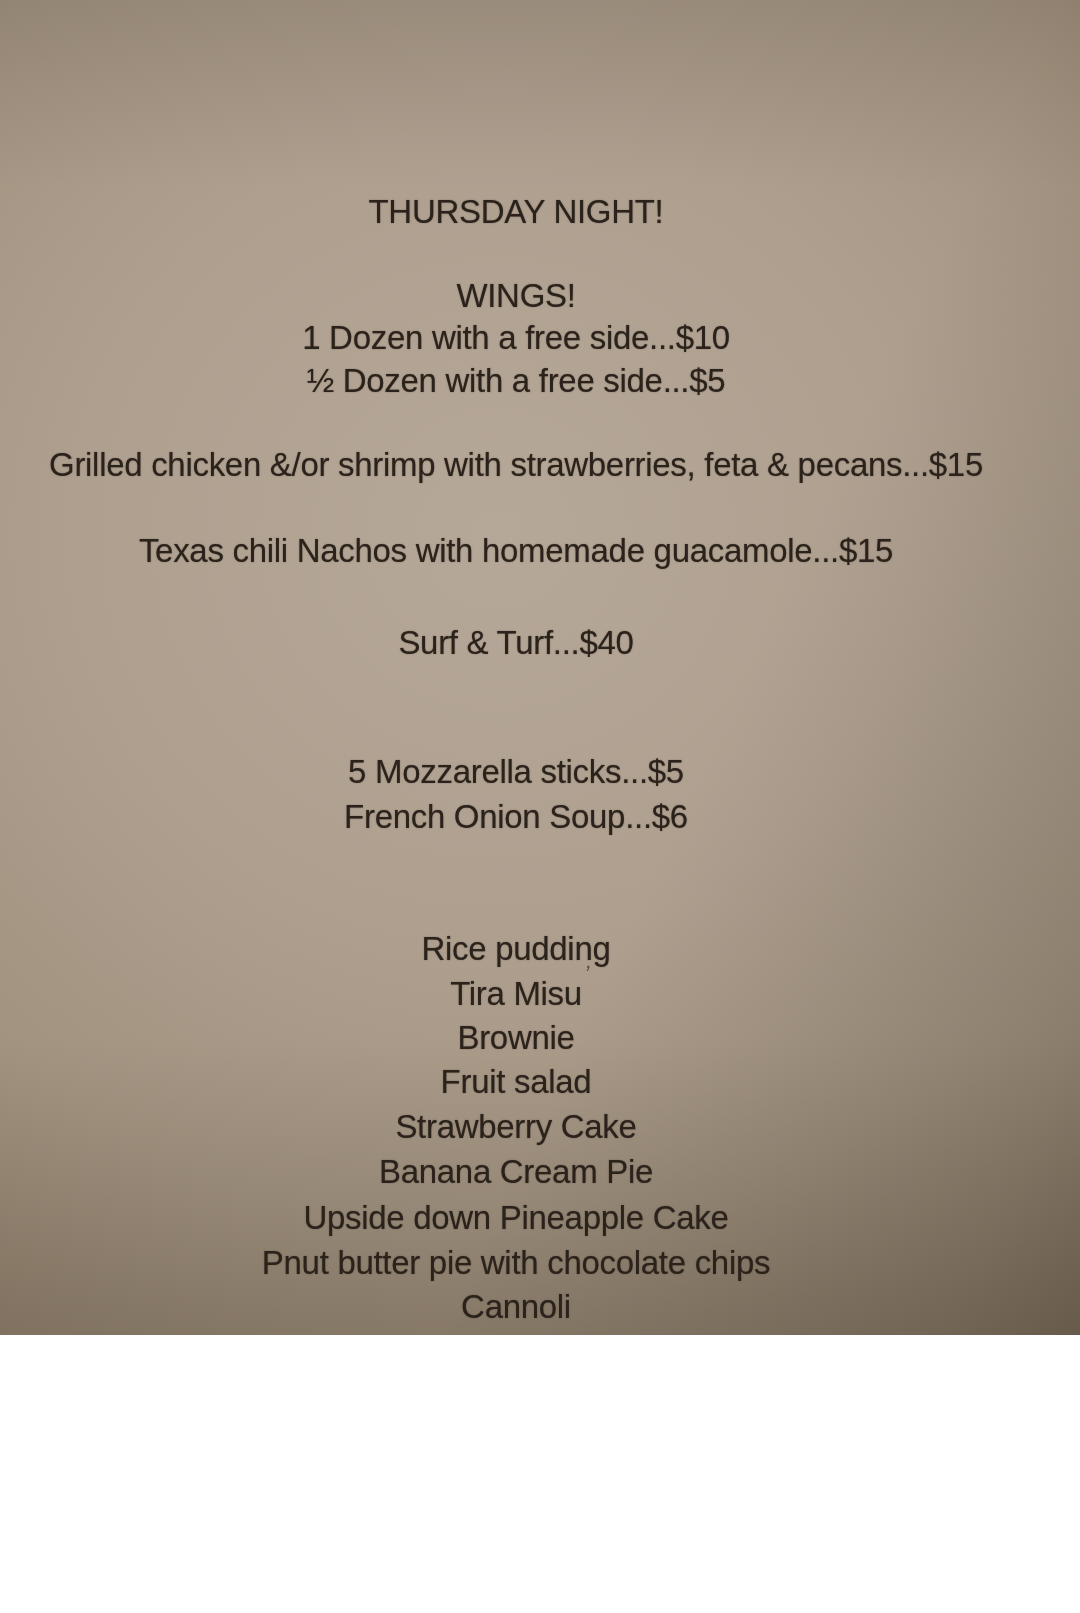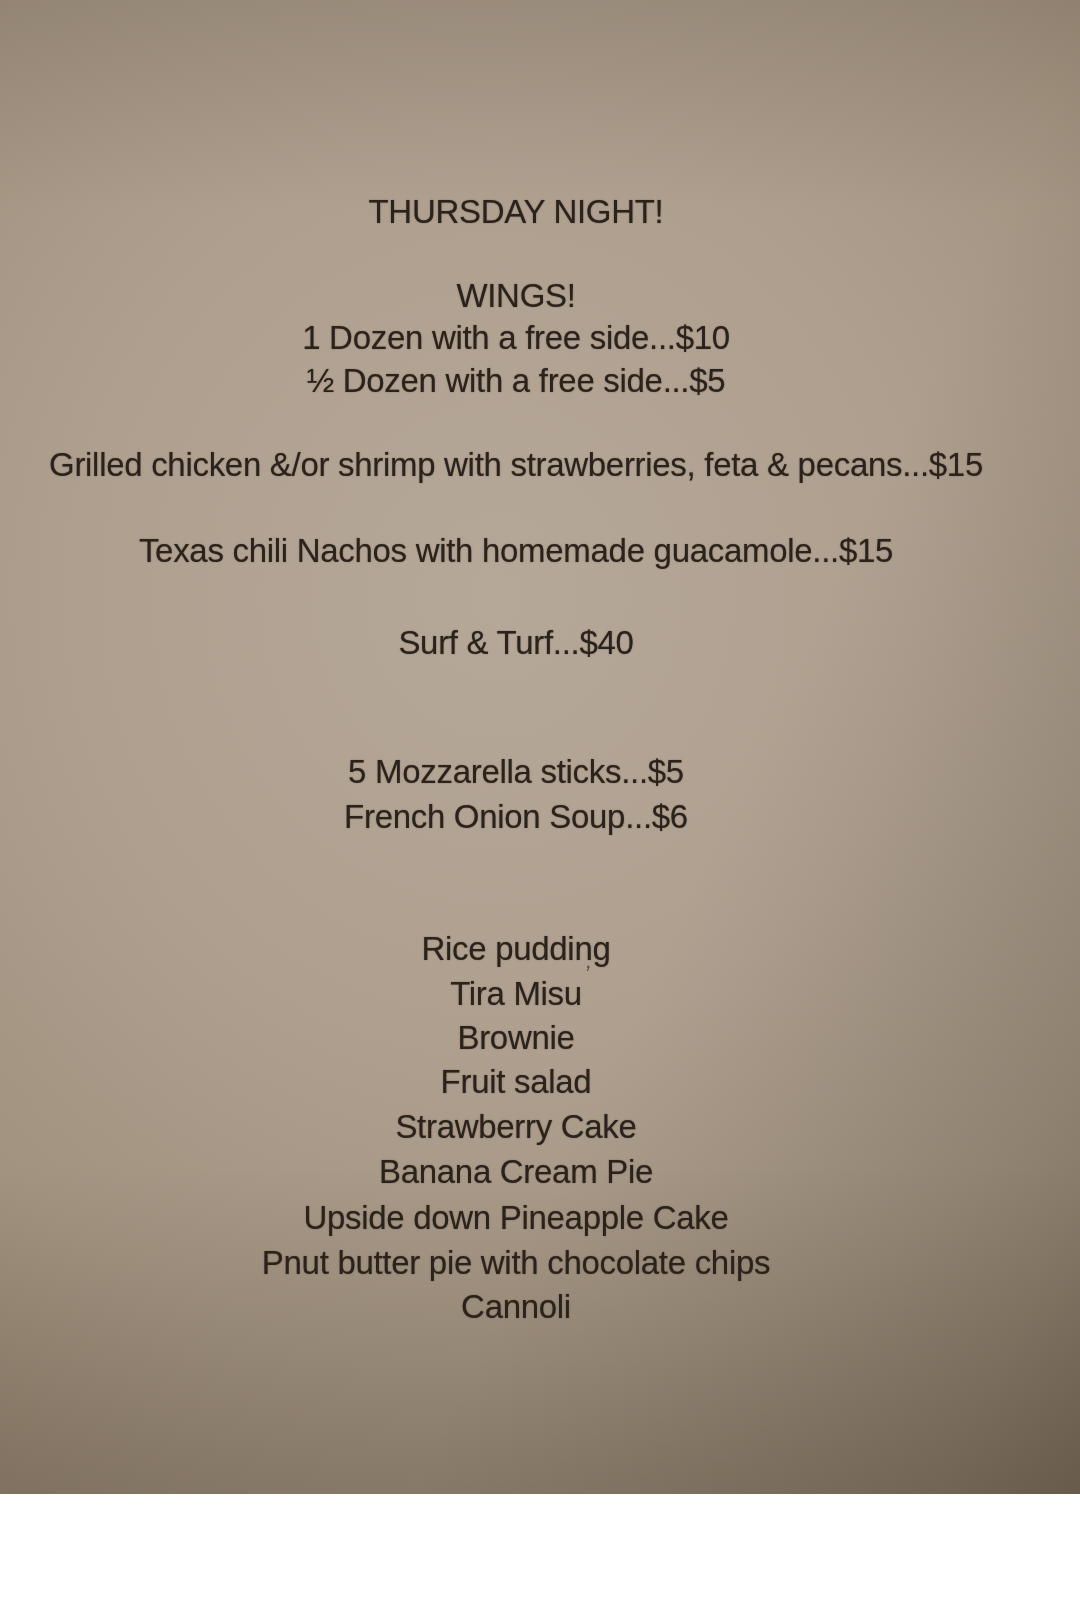--- a/index.html
+++ b/index.html
@@ -11,21 +11,21 @@
     height: 1613px;
     overflow: hidden;
     font-family: "Liberation Sans", sans-serif;
     position: relative;
   }
   
   .photo {
     position: absolute;
     inset: 0;
     width: 1080px;
-    height: 1494px;
+    height: 1335px;
     background:
       linear-gradient(115deg, rgba(0,0,0,0) 62%, rgba(32,26,20,0.16) 92%, rgba(32,26,20,0.24) 100%),
       linear-gradient(180deg, rgba(64,54,43,0.14) 0%, rgba(64,54,43,0) 14%, rgba(64,54,43,0) 78%, rgba(40,33,26,0.18) 100%),
       radial-gradient(ellipse 130% 100% at 46% 40%,
         #b6a898 0%,
         #ae9f8f 30%,
         #a29380 52%,
         #91816c 72%,
         #7d6f5d 88%,
         #6f6356 100%);

